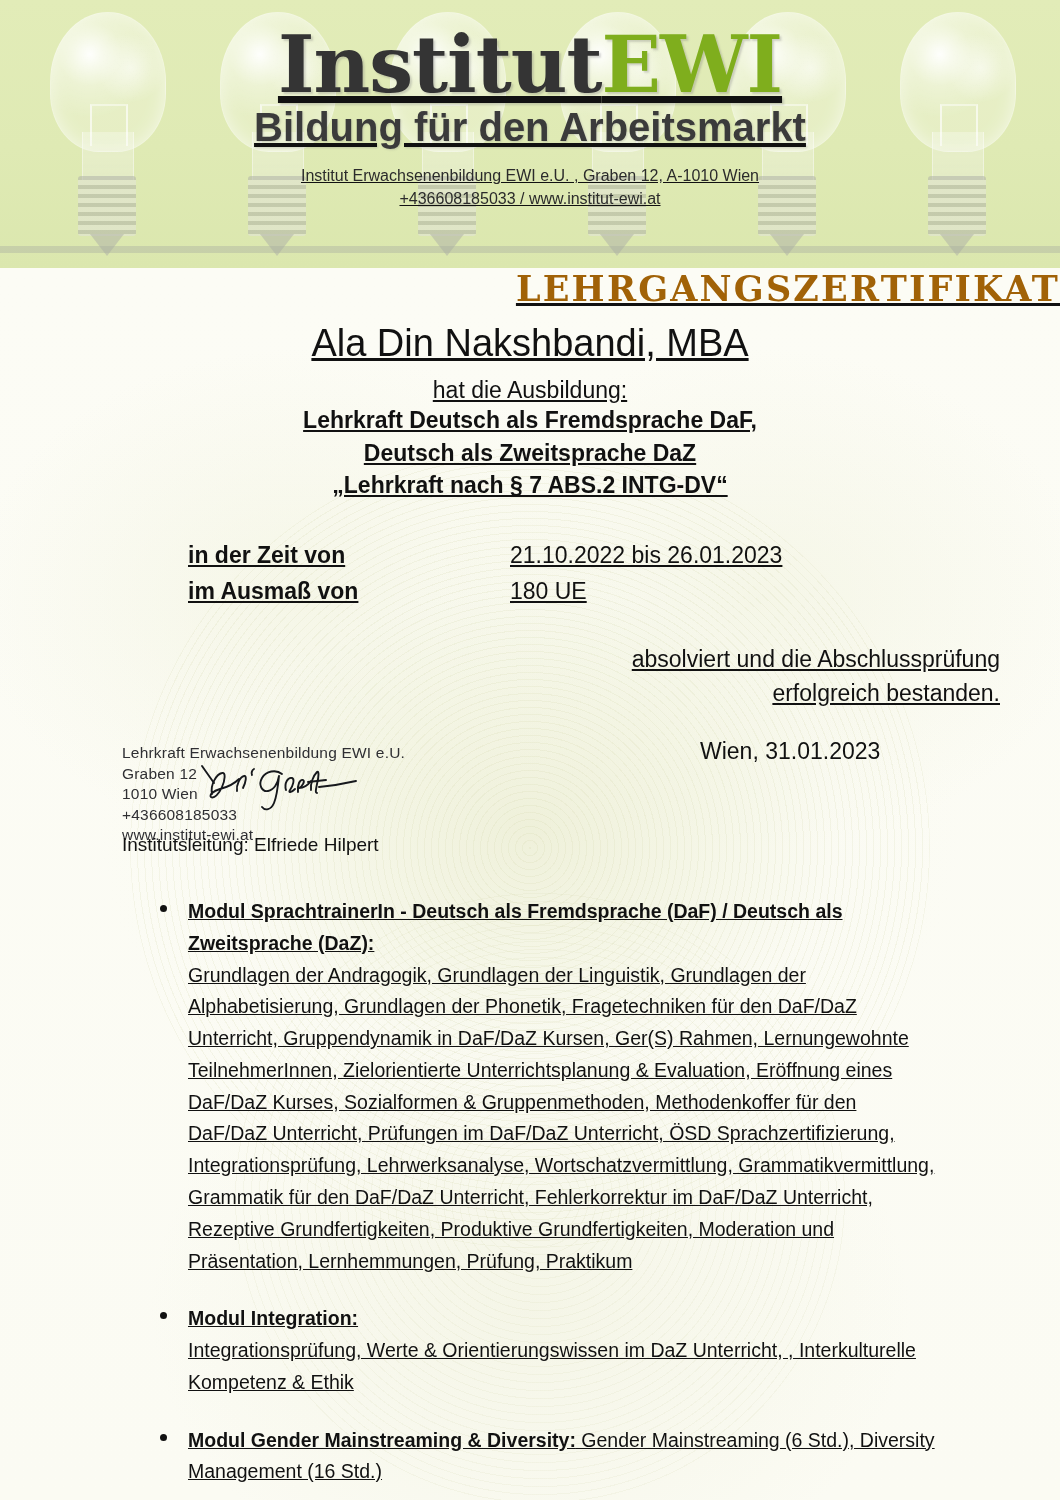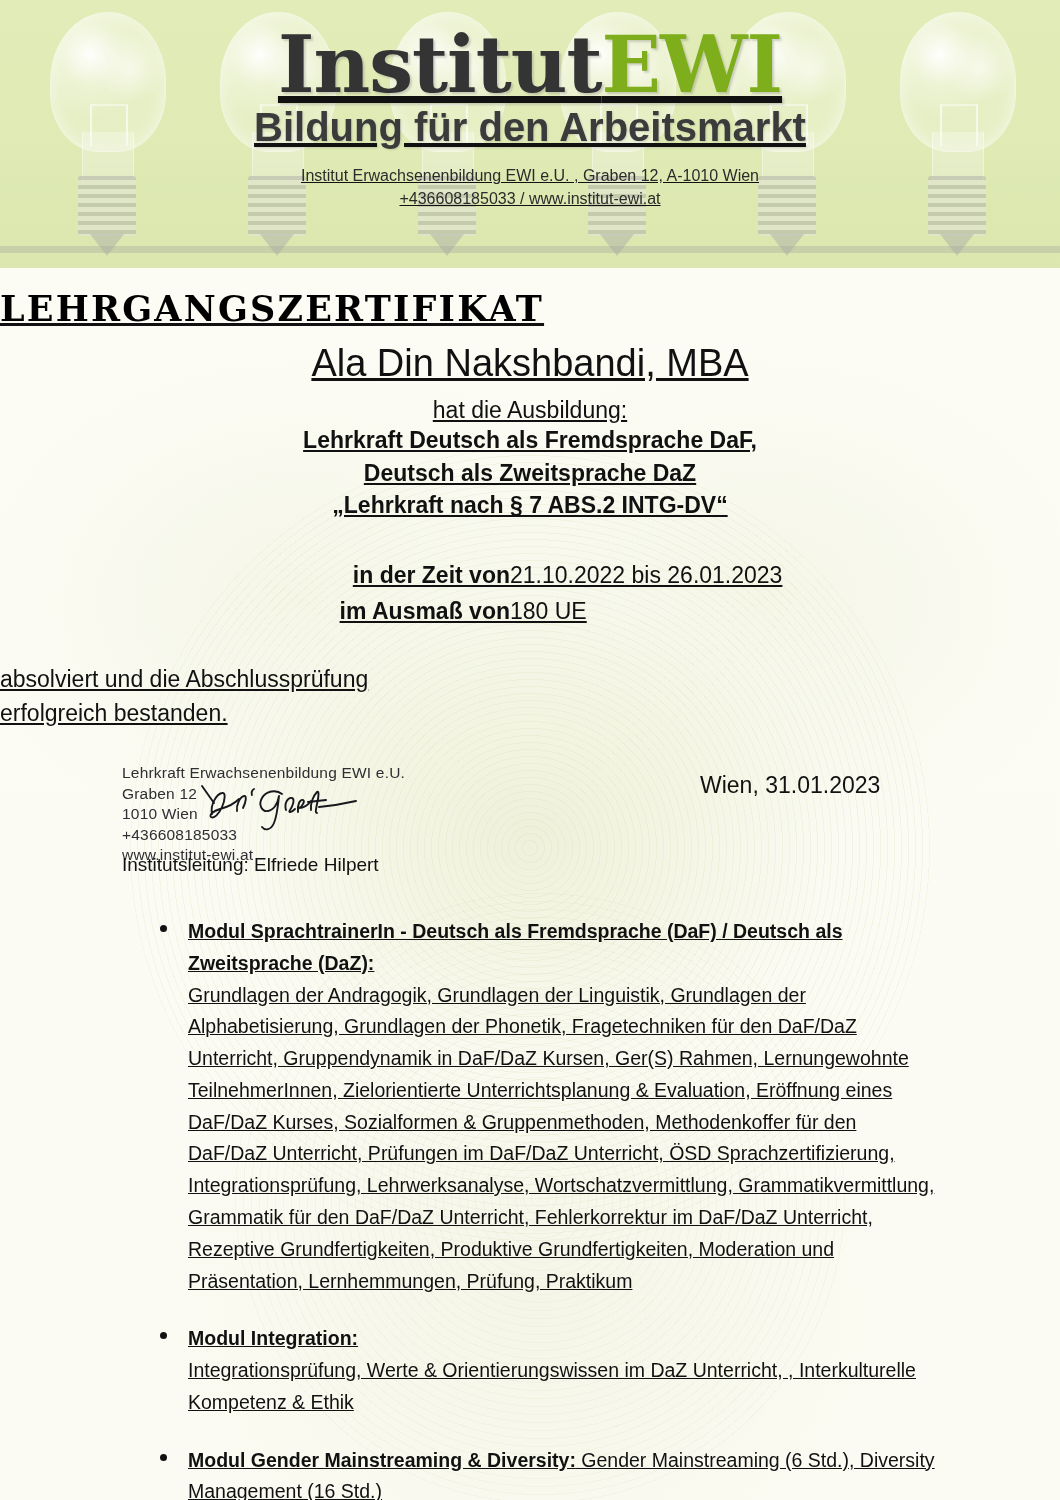--- a/index.html
+++ b/index.html
@@ -206,27 +206,26 @@
   }
 
   
   .body {
     position: relative;
     z-index: 1;
     padding: 0;
   }
 
   .cert-title {
-    text-align: left;
+    text-align: right;
     font-family: "DejaVu Serif", "Liberation Serif", serif;
     font-weight: 700;
     font-size: 35px;
     letter-spacing: 2.2px;
-    color: #000000;
-    margin-top: 20px;
+    color: #a16207;
   }
   .recipient {
     text-align: center;
     font-size: 38px;
     font-weight: 400;
     color: #111111;
     margin-top: 13px;
   }
   .intro-line {
     text-align: center;
@@ -243,33 +242,32 @@
   }
 
   .details {
     margin-top: 36px;
     padding-left: 188px;
     font-size: 23px;
   }
   .detail-row {
     display: flex;
     line-height: 1.55;
-    text-align: right;
   }
   .detail-label {
     width: 322px;
     font-weight: 700;
     color: #111111;
   }
   .detail-value {
     color: #111111;
   }
 
   .passed {
-    text-align: left;
+    text-align: right;
     font-size: 23px;
     line-height: 1.45;
     margin-top: 34px;
     padding-right: 60px;
     color: #111111;
   }
 
   
   .sign-area {
     position: relative;
@@ -297,21 +295,21 @@
   .leader {
     position: absolute;
     left: 122px;
     top: 96px;
     font-size: 19px;
     color: #111111;
   }
   .place-date {
     position: absolute;
     left: 700px;
-    top: 14px;
+    top: 0;
     font-size: 23px;
     color: #111111;
   }
 
   
   .modules {
     margin-top: 38px;
     padding-left: 160px;
     padding-right: 120px;
   }

